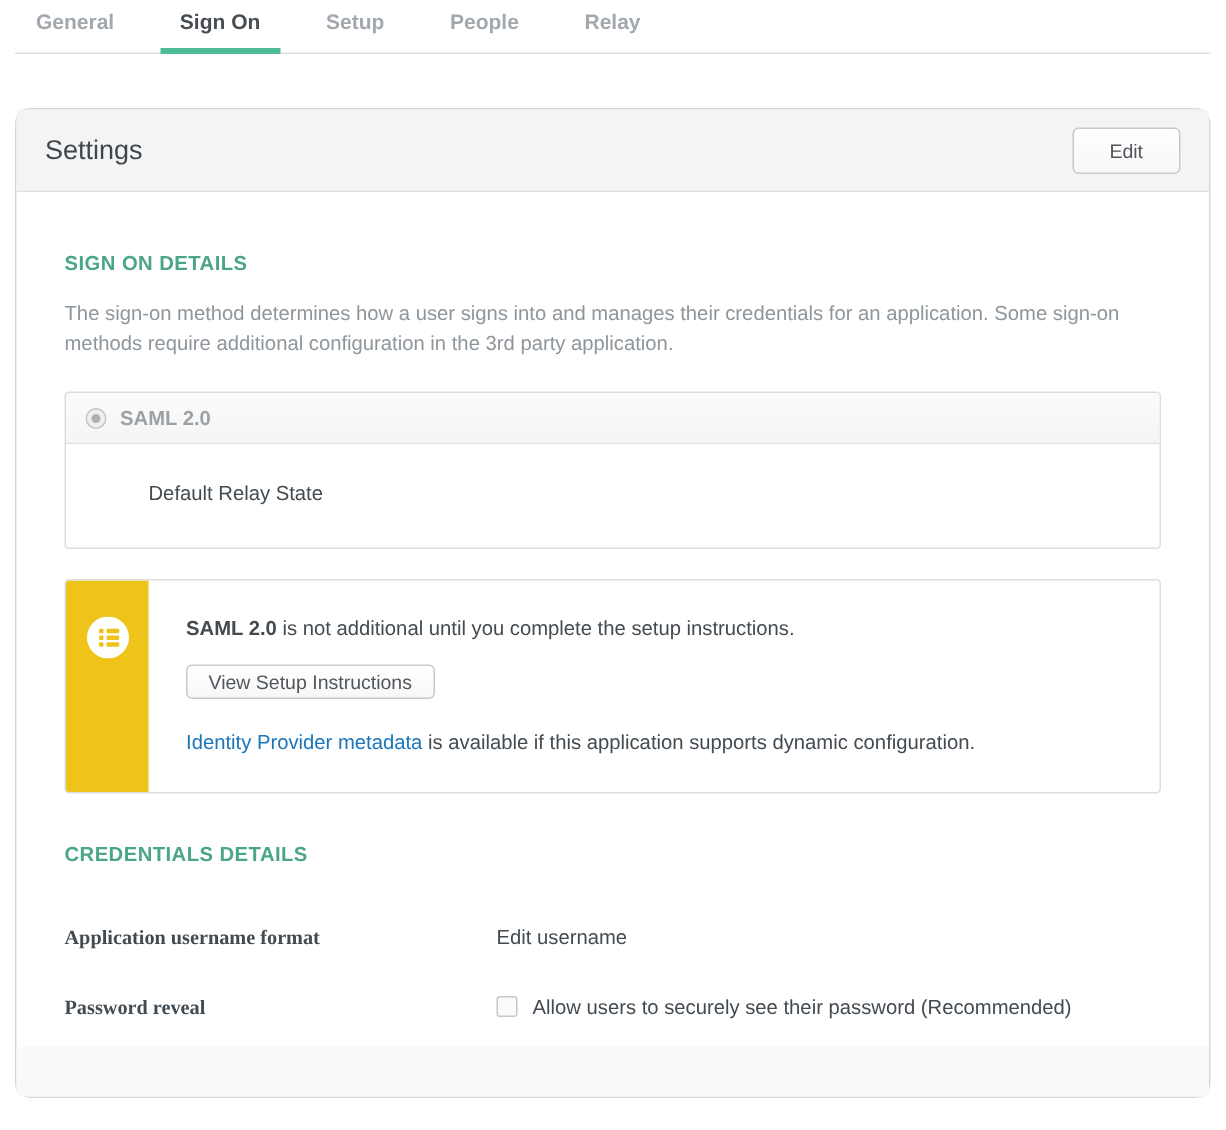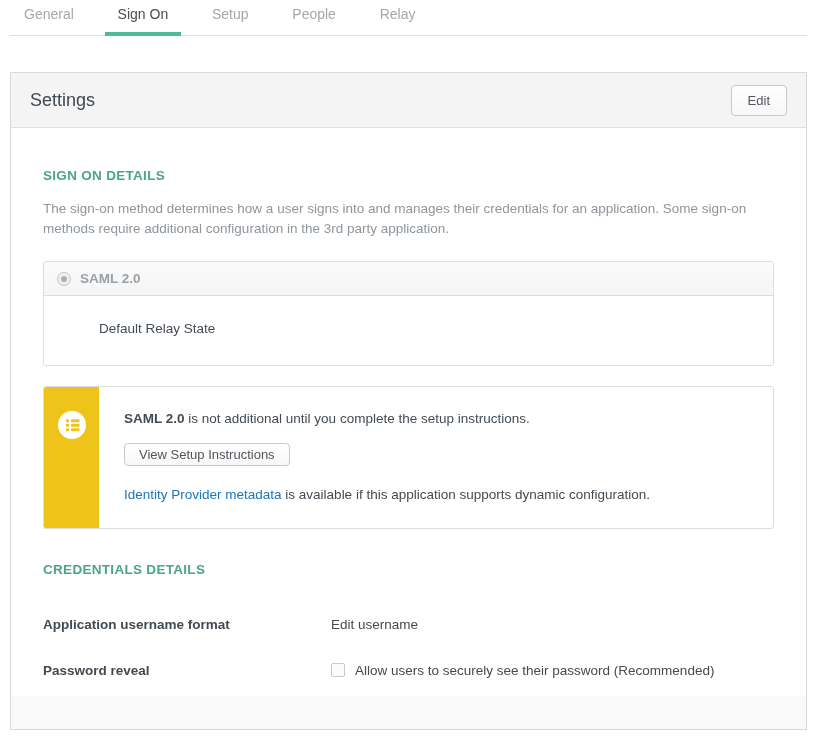--- a/index.html
+++ b/index.html
@@ -32,35 +32,36 @@
     white-space:nowrap;
   }
   .tab{
     position:relative;
     display:inline-block;
     margin-right:40px;
     padding:6px 0 13px;
     font-size:14px;
     color:var(--tab-inactive);
     cursor:pointer;
+    font-weight:bold;
   }
   .tab.active{color:#474d52;}
   .tab.active::after{
     content:"";
     position:absolute;
     left:-13px;right:-13px;bottom:-1px;
     height:4px;
     background:var(--green);
   }
 
   
   .panel{
     margin:36px 10px 4px;
     border:1px solid var(--border);
-    border-radius:0;
+    border-radius:10px;
     background:#ffffff;
   }
   .panel-header{
     display:flex;
     align-items:center;
     justify-content:space-between;
     background:#f4f4f4;
     border-bottom:1px solid #dfdfdf;
     border-radius:3px 3px 0 0;
     padding:12px 19px;
@@ -74,21 +75,21 @@
     display:inline-block;
     background:linear-gradient(#ffffff,#f7f7f7);
     border:1px solid #c9c9c9;
     border-radius:4px;
     padding:3px 14px;
     font-size:13px;
     color:#50565b;
     font-family:"Liberation Sans", sans-serif;
     cursor:pointer;
   }
-  .btn.edit{padding:7px 16px;}
+  .btn.edit{padding:7px 24px;}
 
   .panel-body{
     padding:40px 32px 18px;
   }
   .section-heading{
     margin:0 0 16px;
     font-size:13.5px;
     font-weight:bold;
     letter-spacing:0.3px;
     color:var(--green-head);
@@ -169,20 +170,21 @@
     display:flex;
     align-items:flex-start;
   }
   .cred-row.first{margin-top:40px;}
   .cred-row + .cred-row{margin-top:31px;}
   .cred-label{
     width:288px;
     flex:none;
     font-weight:bold;
     color:var(--text-dark);
+    font-family:Liberation Serif, serif;
   }
   .cred-value{color:var(--text-dark);}
   .checkbox-wrap{display:flex;align-items:flex-start;}
   .checkbox{
     width:14px;height:14px;
     border:1px solid #c8c8c8;
     border-radius:2px;
     background:#fbfbfb;
     margin-right:10px;
     flex:none;

